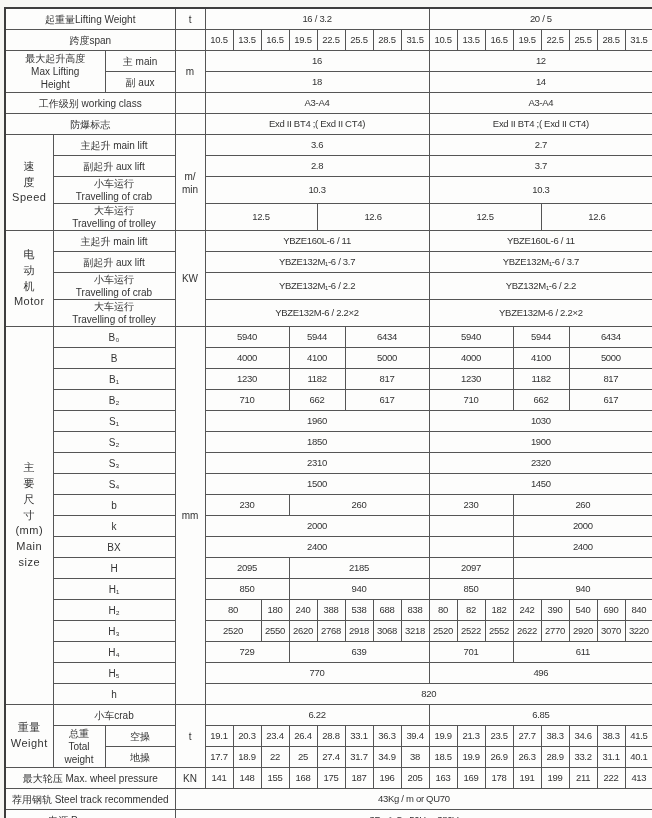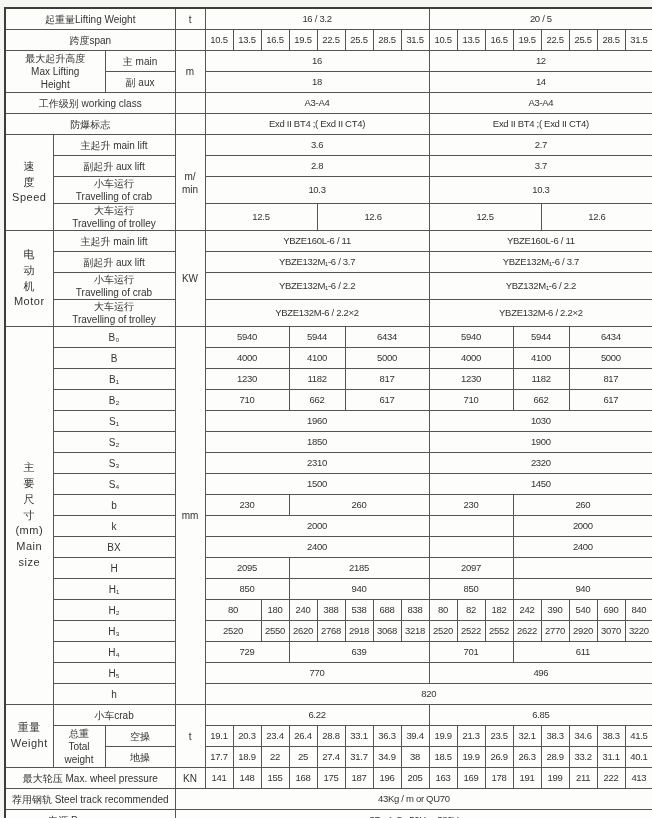--- a/index.html
+++ b/index.html
@@ -334,21 +334,21 @@
           <td class="val">20.3</td>
           <td class="val">23.4</td>
           <td class="val">26.4</td>
           <td class="val">28.8</td>
           <td class="val">33.1</td>
           <td class="val">36.3</td>
           <td class="val">39.4</td>
           <td class="val">19.9</td>
           <td class="val">21.3</td>
           <td class="val">23.5</td>
-          <td class="val">32.1</td>
+          <td class="val">27.7</td>
           <td class="val">38.3</td>
           <td class="val">34.6</td>
           <td class="val">38.3</td>
           <td class="val">41.5</td>
         </tr>
         <tr>
           <td class="lab">地操</td>
           <td class="val">17.7</td>
           <td class="val">18.9</td>
           <td class="val">22</td>

